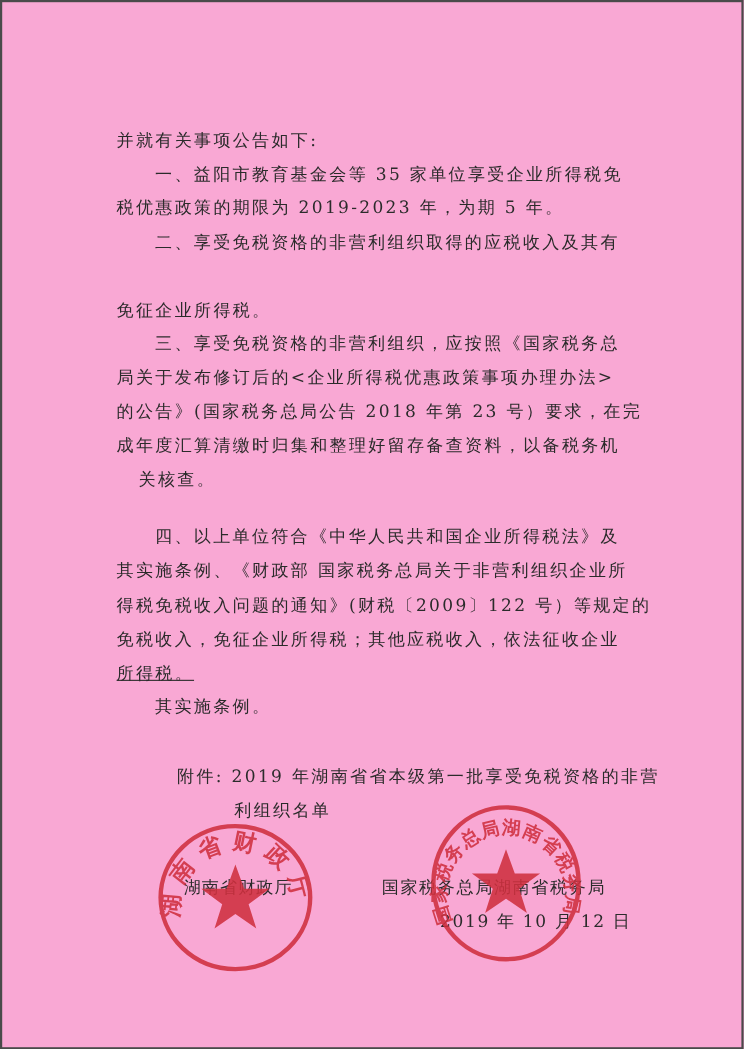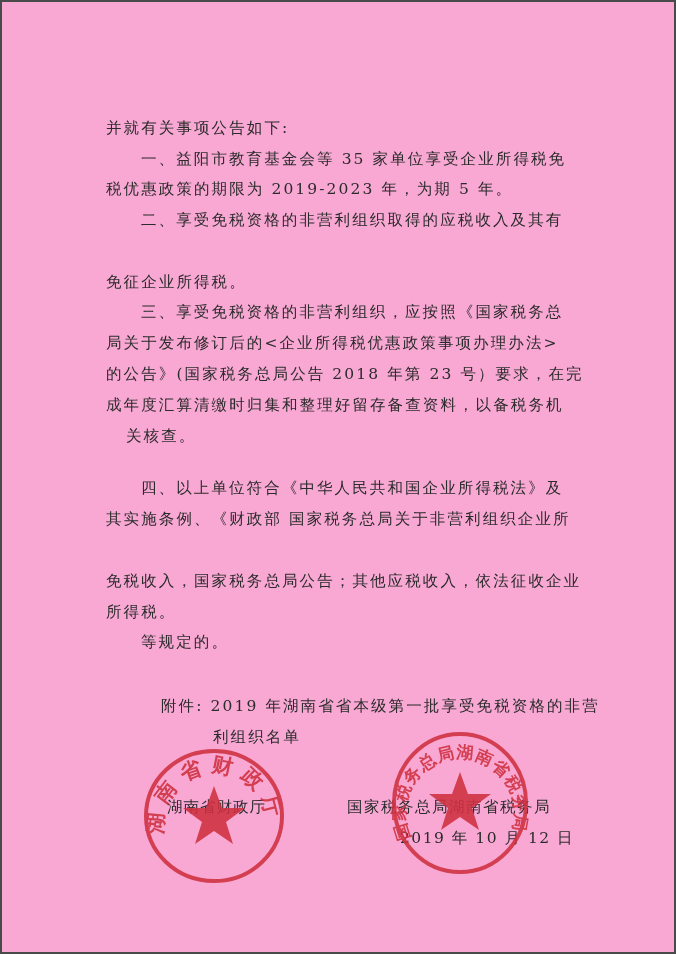--- a/index.html
+++ b/index.html
@@ -44,24 +44,25 @@
   <div class="line" style="left:104px; top:270px;">免征企业所得税。</div>
 
   <div class="line" style="left:139px; top:300px;">三、享受免税资格的非营利组织，应按照《国家税务总</div>
   <div class="line" style="left:104px; top:331px;">局关于发布修订后的&lt;企业所得税优惠政策事项办理办法&gt;</div>
   <div class="line" style="left:104px; top:362px;">的公告》(国家税务总局公告 2018 年第 23 号）要求，在完</div>
   <div class="line" style="left:104px; top:393px;">成年度汇算清缴时归集和整理好留存备查资料，以备税务机</div>
   <div class="line" style="left:104px; top:424px;margin-left:20px;">关核查。</div>
 
   <div class="line" style="left:139px; top:476px;">四、以上单位符合《中华人民共和国企业所得税法》及</div>
   <div class="line" style="left:104px; top:507px;">其实施条例、《财政部 国家税务总局关于非营利组织企业所</div>
-  <div class="line" style="left:104px; top:569px;">免税收入，国家税务总局公告；其他应税收入，依法征收企业</div>
-  <div class="line" style="left:104px; top:600px;">所得税。</div>
+  <div class="line" style="left:104px; top:538px;">得税免税收入问题的通知》(财税〔2009〕122 号）等规定的</div>
+  <div class="line" style="left:104px; top:569px;">免税收入，免征企业所得税；其他应税收入，依法征收企业</div>
+  <div class="line" style="left:104px; top:600px;text-decoration:underline;">所得税。</div>
 
-  <div class="line" style="left:139px; top:630px;">等规定的。</div>
+  <div class="line" style="left:139px; top:630px;">其实施条例。</div>
 
   <div class="line" style="left:159px; top:694px;">附件: 2019 年湖南省省本级第一批享受免税资格的非营</div>
   <div class="line" style="left:211px; top:725px;text-align:right;">利组织名单</div>
 
   <div class="line" style="left:165px; top:795px; font-family:'DejaVu Sans','Liberation Sans',sans-serif; letter-spacing:1px;">湖南省财政厅</div>
   <div class="line" style="left:345px; top:795px; letter-spacing:1.5px;">国家税务总局湖南省税务局</div>
   <div class="line" style="left:380px; top:826px; letter-spacing:1.5px;margin-left:18px;">2019 年 10 月 12 日</div>
 
   <div class="seal" style="left:140px; top:744px;">
     <svg width="144" height="140" viewBox="0 0 144 140">

